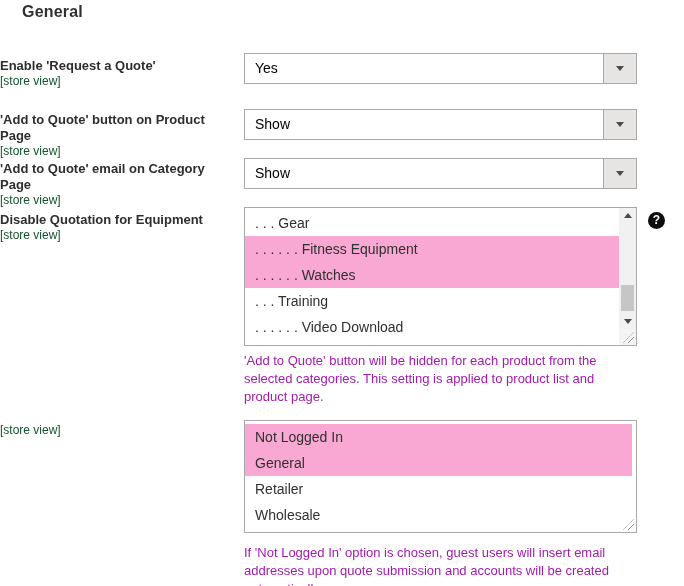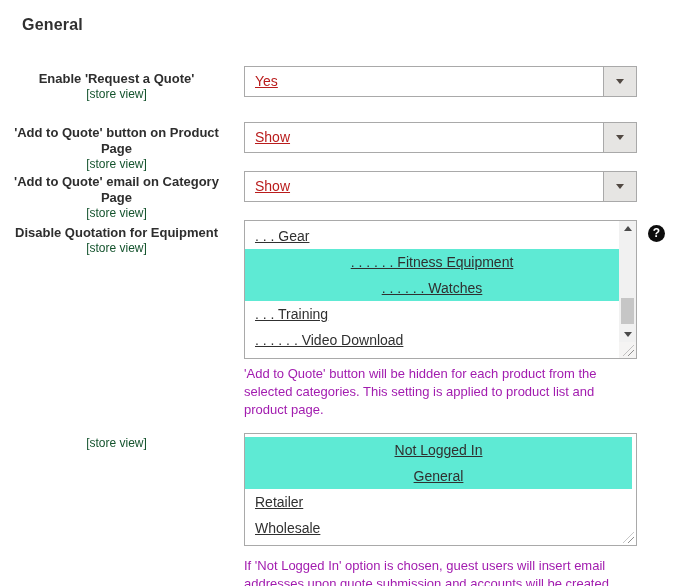--- a/index.html
+++ b/index.html
@@ -1,44 +1,44 @@
 <!DOCTYPE html>
 <html><head>
 <meta charset="utf-8">
 <style>
   * { margin:0; padding:0; box-sizing:border-box; }
   html,body { background:#fff; }
   body { font-family:"Liberation Sans", sans-serif; color:#303030; }
-  .page { position:relative; width:684px; height:586px; background:#fff; padding-top:15px; overflow:hidden; }
+  .page { position:relative; width:684px; height:586px; background:#fff; padding-top:2px; overflow:hidden; }
 
   .section-title { margin-left:22px; font-size:16px; font-weight:700; color:#303030; letter-spacing:.2px; line-height:19px; }
 
   .form { margin-top:32px; }
   .row { display:flex; align-items:flex-start; }
-  .label-col { width:233px; text-align:center; padding-top:3px; flex:0 0 233px; }
+  .label-col { width:233px; text-align:left; padding-top:3px; flex:0 0 233px; }
   .field-label { display:inline-block; font-size:13px; font-weight:700; color:#2e2e2e; line-height:16px; }
   .label-narrow .field-label { max-width:180px; }
   .scope { display:block; font-size:12px; color:#14532d; line-height:14px; }
   .control-col { margin-left:11px; width:393px; flex:0 0 393px; position:relative; }
 
   
   .select { display:flex; height:31px; width:100%; background:#fff; border:1px solid #a9a9a9; cursor:pointer; }
-  .select-value { flex:1; font-size:14px; color:#b91c1c; line-height:29px; padding-left:10px; overflow:hidden; white-space:nowrap;text-decoration:underline; }
+  .select-value { flex:1; font-size:14px; color:#000000; line-height:29px; padding-left:10px; overflow:hidden; white-space:nowrap; }
   .select-arrow-btn { width:33px; flex:0 0 33px; background:#e6e5e3; border-left:1px solid #a9a9a9; display:flex; align-items:center; justify-content:center; }
   .caret-down { width:0; height:0; border-left:4px solid transparent; border-right:4px solid transparent; border-top:5px solid #514943; }
 
   
   .multiselect { position:relative; width:100%; background:#fff; border:1px solid #a9a9a9; display:flex; overflow:hidden; }
   .multiselect.categories { height:139px; }
   .multiselect.groups { height:113px; }
-  .options { flex:1; overflow:hidden;text-decoration:underline; }
+  .options { flex:1; overflow:hidden; }
   .categories .options { padding-top:2px; }
   .groups .options { padding:3px 4px 0 0; }
   .option { height:26px; line-height:26px; font-size:14px; color:#303030; padding:0 10px; white-space:nowrap; cursor:pointer; }
-  .option.selected { background:#5eead4;text-align:center; }
+  .option.selected { background:#f9a8d4; }
 
   
   .scrollbar { flex:0 0 17px; width:17px; display:flex; flex-direction:column; background:#f1f1f1; }
   .sb-btn { height:15px; flex:0 0 15px; display:flex; align-items:center; justify-content:center; cursor:pointer; }
   .tri-up { width:0; height:0; border-left:4px solid transparent; border-right:4px solid transparent; border-bottom:5px solid #4a4a4a; }
   .tri-down { width:0; height:0; border-left:4px solid transparent; border-right:4px solid transparent; border-top:5px solid #4a4a4a; }
   .sb-track { flex:1; position:relative; }
   .sb-thumb { position:absolute; left:2px; right:2px; top:62px; height:26px; background:#c6c6c6; cursor:pointer; }
   .sb-corner { height:16px; flex:0 0 16px; background:#f5f4f3; position:relative; }
 

